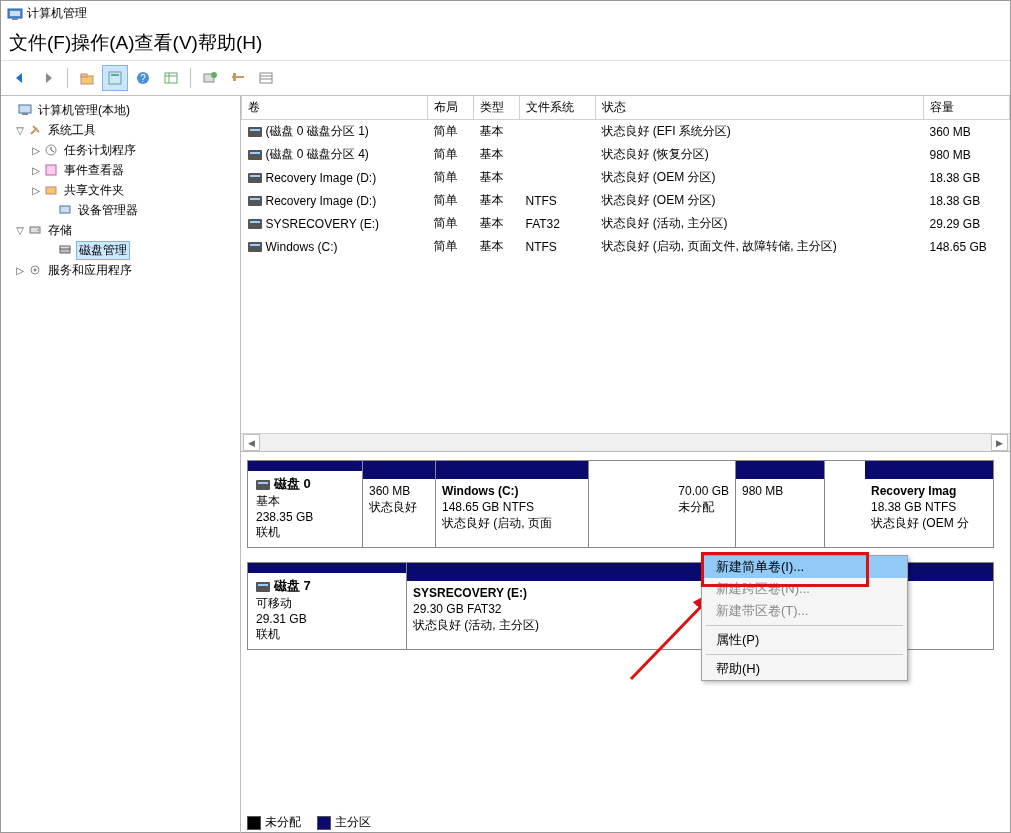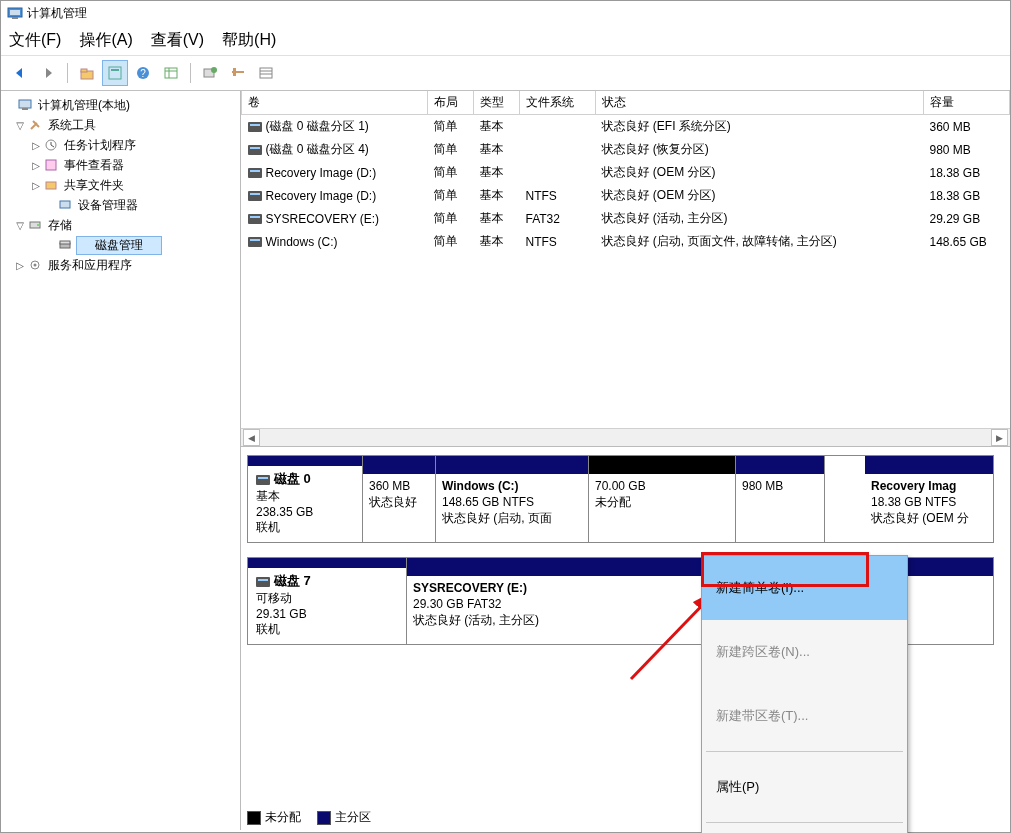--- a/index.html
+++ b/index.html
@@ -1,30 +1,30 @@
 <!DOCTYPE html>
 <html><head>
 <meta charset="utf-8">
 <style>
   html,body{margin:0;padding:0;font-family:"Microsoft YaHei","Segoe UI",Tahoma,sans-serif;font-size:12px;color:#000;background:#fff}
   .window{width:1011px;height:833px;box-sizing:border-box;border:1px solid #999;position:relative;background:#fff}
-  .titlebar{display:flex;align-items:flex-start;padding:4px 6px;font-size:12px}
+  .titlebar{display:flex;align-items:flex-end;padding:4px 6px;font-size:12px}
   .titlebar .ico{width:16px;height:16px;display:inline-block;margin-right:4px}
-  .menubar{display:flex;gap:18px;padding:4px 8px;font-size:16px}
+  .menubar{display:flex;padding:4px 8px;font-size:19px}
   .menubar span{cursor:default}
   .toolbar{display:flex;align-items:center;padding:2px 6px;border-top:1px solid #e0e0e0;border-bottom:1px solid #c0c0c0;height:30px;gap:2px}
   .tbtn{width:24px;height:24px;display:flex;align-items:center;justify-content:center;border:1px solid transparent}
   .tbtn.active{border:1px solid #7eb4ea;background:#cde6f7}
   .sep{width:1px;height:20px;background:#c0c0c0;margin:0 4px}
   .body{display:flex;height:calc(100% - 92px)}
   .tree{width:235px;border-right:1px solid #bbb;padding:4px 2px;overflow:auto}
   .tnode{display:flex;align-items:center;height:20px;white-space:nowrap}
   .tnode .tw{width:14px;text-align:center;color:#555;font-size:10px}
   .tnode .ic{width:16px;height:16px;margin-right:3px;display:inline-flex;align-items:center;justify-content:center}
-  .tnode.sel span.lbl{background:#cde8ff;border:1px solid #7eb4ea;padding:0 18px}
+  .tnode.sel span.lbl{background:#cde8ff;border:1px solid #7eb4ea;padding:0 2px}
   .tnode .lbl{padding:1px 2px}
   .rightpane{flex:1;display:flex;flex-direction:column;min-width:0}
   .tablewrap{height:355px;border-bottom:1px solid #bbb;overflow:hidden;position:relative;display:flex;flex-direction:column}
   table.vlist{border-collapse:collapse;width:100%;table-layout:fixed}
   table.vlist th{background:#fff;border:1px solid #d0d0d0;border-top:none;text-align:left;font-weight:400;padding:3px 6px;font-size:12px}
   table.vlist td{padding:3px 6px;white-space:nowrap;overflow:hidden}
   .dicon{display:inline-block;width:14px;height:10px;background:#555;border-radius:1px;position:relative;margin-right:4px;vertical-align:middle}
   .dicon::before{content:"";position:absolute;left:2px;top:2px;width:10px;height:2px;background:#9cf}
   .hscroll{height:17px;background:#f0f0f0;border-top:1px solid #d0d0d0;display:flex;align-items:center;justify-content:space-between;padding:0 2px}
   .hscroll .arr{width:15px;height:15px;border:1px solid #c0c0c0;background:#fff;font-size:9px;display:flex;align-items:center;justify-content:center;color:#666}
@@ -38,21 +38,21 @@
   .part:last-child{border-right:none}
   .part .pbar{height:18px}
   .part .pbody{flex:1;padding:4px 6px;font-size:12px;overflow:hidden;line-height:1.35}
   .navy{background:#0a0a6e}
   .hatch{background:repeating-linear-gradient(45deg,#000 0 2px,#fff 2px 5px)}
   .unalloc .pbar{background:#000}
   .legend{position:absolute;left:6px;bottom:4px;display:flex;gap:16px;align-items:center;font-size:12px}
   .lg{display:flex;align-items:center;gap:4px}
   .lg .sw{width:12px;height:12px;border:1px solid #555}
   .ctxmenu{position:absolute;left:700px;top:554px;width:205px;background:#f5f5f5;border:1px solid #a0a0a0;box-shadow:2px 2px 4px rgba(0,0,0,.25);z-index:10}
-  .ctxmenu .mi{padding:23px 14px;font-size:13px}
+  .ctxmenu .mi{padding:2px 14px;font-size:13px}
   .ctxmenu .mi.hl{background:#91c9f7}
   .ctxmenu .mi.dis{color:#888}
   .ctxmenu hr{margin:3px 4px;border:none;border-top:1px solid #c8c8c8}
   .redbox{position:absolute;left:700px;top:551px;width:162px;height:29px;border:3px solid #d11;z-index:11;pointer-events:none}
   .arrow{position:absolute;left:620px;top:578px;z-index:9;pointer-events:none}
 </style>
 </head>
 <body>
 
 <div class="window">
@@ -314,21 +314,21 @@
           </div>
           <div class="parts" id="d0parts">
               <div class="part" style="width: 72px;">
                 <div class="pbar navy"></div>
                 <div class="pbody">360 MB<br>状态良好</div>
               </div>
               <div class="part" style="width: 152px;">
                 <div class="pbar navy"></div>
                 <div class="pbody"><b>Windows  (C:)</b><br>148.65 GB NTFS<br>状态良好 (启动, 页面</div>
               </div>
-              <div class="part unalloc" style="width: 146px;">
+              <div class="part unalloc" style="width: 146px; align-items: flex-end;">
                 <div class="pbar hatch"></div>
                 <div class="pbody">70.00 GB<br>未分配</div>
               </div>
               <div class="part" style="width: 88px;">
                 <div class="pbar navy"></div>
                 <div class="pbody">980 MB</div>
               </div>
               <div class="part" style="width: 128px; margin-left: 40px;">
                 <div class="pbar navy"></div>
                 <div class="pbody"><b>Recovery Imag</b><br>18.38 GB NTFS<br>状态良好 (OEM 分</div>

